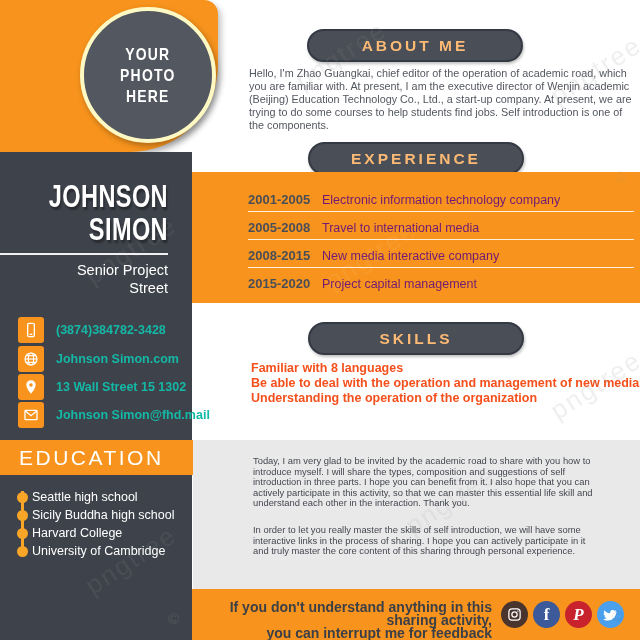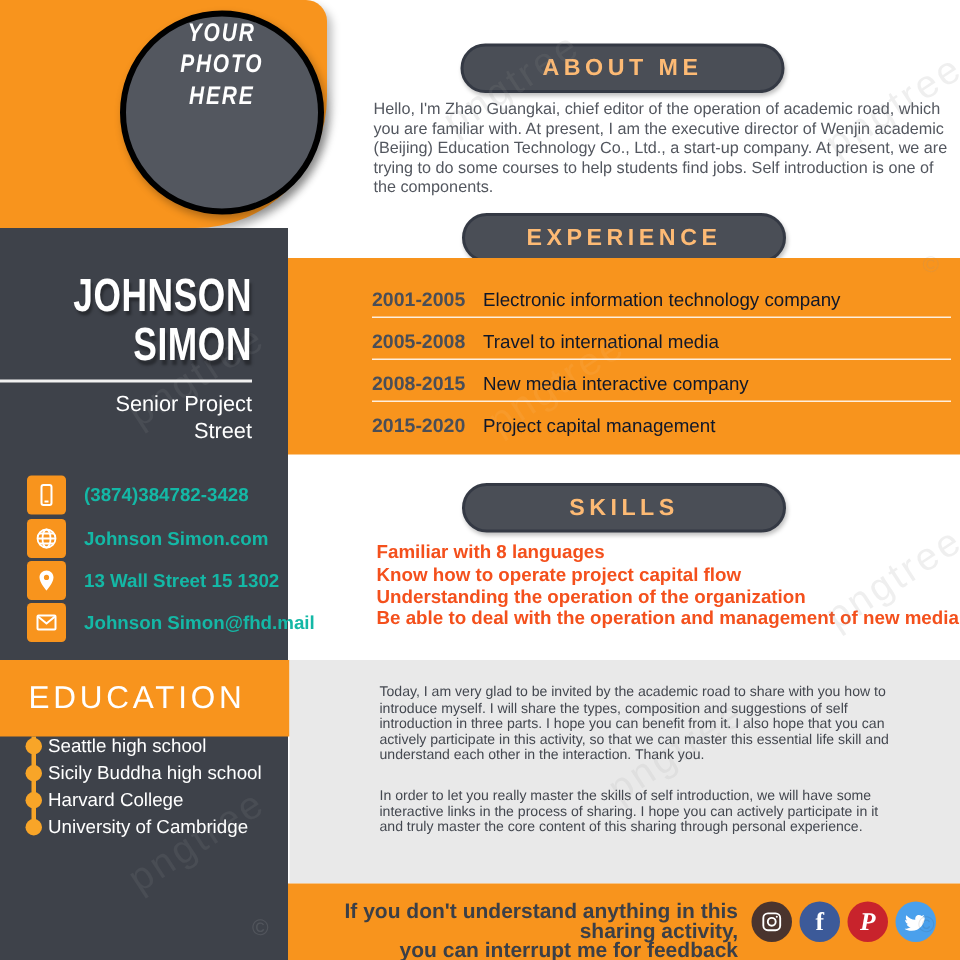--- a/index.html
+++ b/index.html
@@ -4,22 +4,22 @@
 <style>
   html,body{margin:0;padding:0;background:#fff;}
   .page{position:relative;width:640px;height:640px;overflow:hidden;background:#ffffff;
         font-family:"Liberation Sans",sans-serif;}
 
   
   .orange-header{position:absolute;left:0;top:0;width:218px;height:152px;
     background:#F8941D;border-radius:0 14px 88px 0;
     box-shadow:3px 4px 6px rgba(0,0,0,.25);}
   .photo-circle{position:absolute;left:80px;top:7px;width:136px;height:136px;
-    border-radius:50%;background:#53575F;border:4px solid #000000;box-sizing:border-box;
-    display:flex;align-items:flex-start;justify-content:center;box-shadow:2px 3px 6px rgba(0,0,0,.3);font-style:italic;}
+    border-radius:50%;background:#53575F;border:4px solid #fef9c3;box-sizing:border-box;
+    display:flex;align-items:center;justify-content:center;box-shadow:2px 3px 6px rgba(0,0,0,.3);}
   .photo-text{color:#fff;font-weight:bold;font-size:17px;line-height:21px;
     letter-spacing:1.5px;text-align:center;transform:scaleX(.82);}
   .photo-text span{display:block;}
 
   
   .sidebar{position:absolute;left:0;top:152px;width:192px;height:488px;background:#3E424A;}
   .name-block{position:absolute;left:0;top:28px;width:168px;text-align:right;color:#fff;}
   .name-block .nm{display:block;font-size:31px;line-height:33px;font-weight:bold;
     transform:scaleX(.76);transform-origin:right center;letter-spacing:.5px;
     text-shadow:2px 3px 2px rgba(0,0,0,.35);}
@@ -27,21 +27,21 @@
   .job-title{position:absolute;left:0;top:110px;width:168px;text-align:right;color:#fff;
     font-size:14.5px;line-height:17.5px;}
   .job-title span{display:block;}
 
   .contact-row{position:absolute;left:18px;height:26px;display:flex;align-items:center;}
   .contact-icon{width:26px;height:26px;background:#F8941D;border-radius:3px;
     display:flex;align-items:center;justify-content:center;flex:0 0 26px;}
   .contact-icon svg{width:16px;height:16px;}
   .contact-value{margin-left:12px;color:#14b8a6;font-size:12.5px;font-weight:bold;white-space:nowrap;}
 
-  .edu-banner{position:absolute;left:0;top:288px;width:193px;height:51px;background:#F8941D;
+  .edu-banner{position:absolute;left:0;top:288px;width:193px;height:35px;background:#F8941D;
     display:flex;align-items:center;}
   .edu-banner span{color:#fff;font-size:21px;letter-spacing:2.5px;padding-left:19px;}
   .edu-line{position:absolute;left:21px;top:339px;width:3px;height:57px;background:#F8A528;}
   .edu-item{position:absolute;left:0;height:18px;display:flex;align-items:center;}
   .edu-dot{position:relative;left:17px;width:11px;height:11px;border-radius:50%;
     background:#F8A528;flex:0 0 11px;}
   .edu-label{margin-left:21px;color:#fff;font-size:12.5px;white-space:nowrap;}
 
   
   .pill{position:absolute;width:212px;height:29px;background:#4A4E56;border:2px solid #343944;
@@ -50,21 +50,21 @@
   .pill span{color:#fdba74;font-size:15.5px;letter-spacing:3px;font-weight:bold;}
 
   
   .about-text{position:absolute;left:249px;top:67px;width:388px;color:#53575F;
     font-size:10.8px;line-height:13px;}
 
   
   .exp-band{position:absolute;left:192px;top:172px;width:448px;height:131px;background:#F8941D;}
   .exp-row{position:absolute;left:56px;right:8px;height:16px;display:flex;align-items:flex-end;}
   .exp-years{width:66px;flex:0 0 66px;color:#4A4E57;font-size:13px;font-weight:bold;}
-  .exp-company{margin-left:8px;color:#0f172a;font-size:12.5px;white-space:nowrap;}
+  .exp-company{margin-left:8px;color:#701a75;font-size:12.5px;white-space:nowrap;}
   .exp-sep{position:absolute;left:56px;right:6px;height:1px;background:rgba(255,255,255,.85);}
 
   
   .skills-list{position:absolute;left:251px;top:361px;}
   .skills-list div{color:#F4501C;font-size:12.5px;line-height:14.8px;font-weight:bold;white-space:nowrap;}
 
   
   .gray-box{position:absolute;left:193px;top:440px;width:447px;height:149px;background:#E9E9E9;}
   .gray-box p{position:absolute;left:60px;width:342px;margin:0;color:#43474F;
     font-size:9.4px;line-height:10.6px;}
@@ -210,23 +210,22 @@
       <span class="exp-years">2015-2020</span>
       <span class="exp-company">Project capital management</span>
     </div>
   </div>
 
   <div class="pill" style="left:308px;top:322px">
     <span>SKILLS</span>
   </div>
   <div class="skills-list">
     <div>Familiar with 8 languages</div>
-    <div>Know how to operate project capital flow</div>
+    <div>Be able to deal with the operation and management of new media</div>
     <div>Understanding the operation of the organization</div>
-    <div>Be able to deal with the operation and management of new media</div>
   </div>
 
   <div class="gray-box">
     <p class="p1">Today, I am very glad to be invited by the academic road to share with you how to introduce myself. I will share the types, composition and suggestions of self introduction in three parts. I hope you can benefit from it. I also hope that you can actively participate in this activity, so that we can master this essential life skill and understand each other in the interaction. Thank you.</p>
     <p class="p2">In order to let you really master the skills of self introduction, we will have some interactive links in the process of sharing. I hope you can actively participate in it and truly master the core content of this sharing through personal experience.</p>
   </div>
 
   <div class="footer">
     <div class="footer-text">
       <span>If you don't understand anything in this sharing activity,</span>

